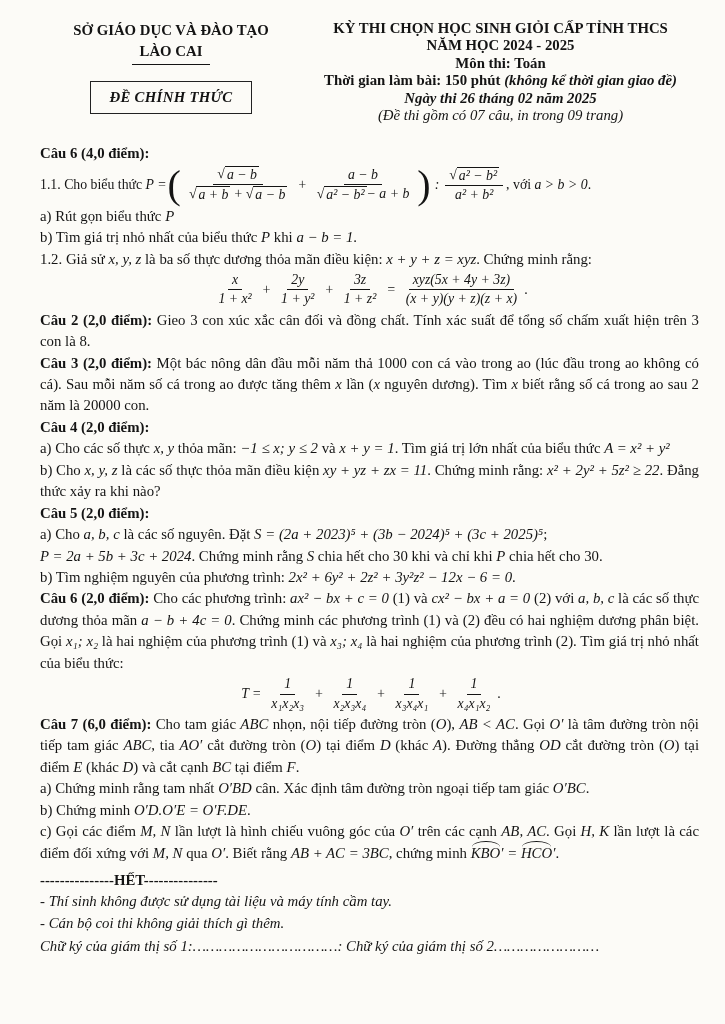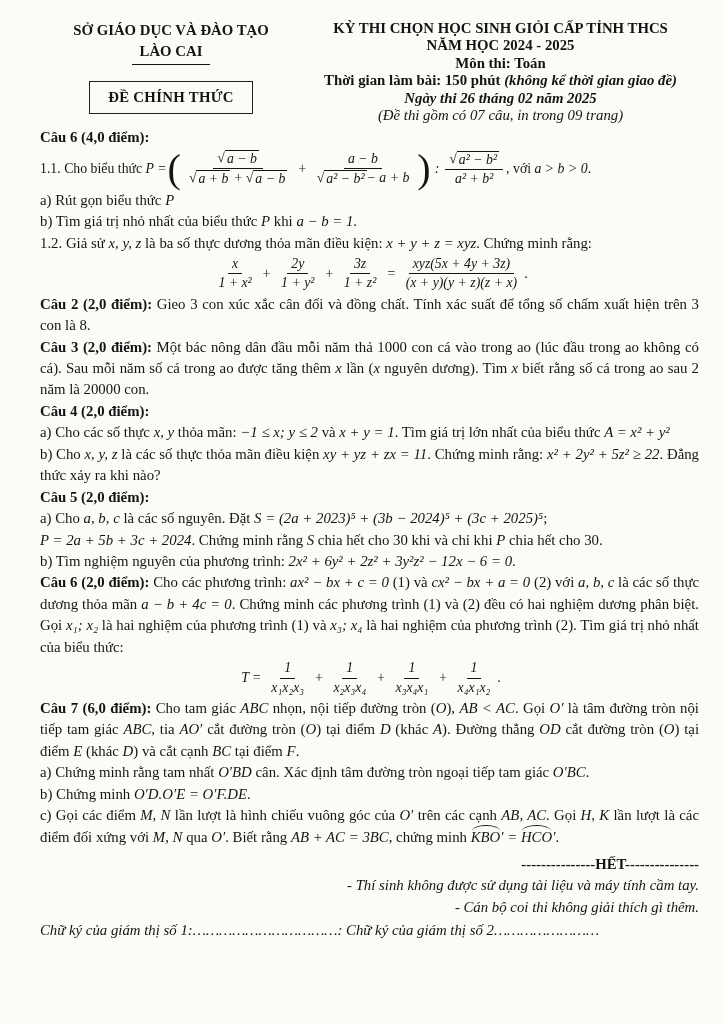--- a/index.html
+++ b/index.html
@@ -4,25 +4,25 @@
 <style>
   html,body { margin:0; padding:0; background:#e9e8e4; }
   .page {
     position:relative; width:725px; height:1024px; margin:0 auto;
     background:#fcfbf7; color:#141414; box-sizing:border-box;
     padding:20px 26px 0 40px; overflow:hidden;
     font-family:"Liberation Serif","DejaVu Serif",serif;
     font-size:14.8px; line-height:1.45;
   }
   
-  .hdr { display:flex; margin-bottom:2px; }
+  .hdr { display:flex; margin-bottom:18px; }
   .hdr-left { width:262px; text-align:center; font-weight:700; }
   .hl2 { display:inline-block; border-bottom:1.6px solid #141414; padding:0 8px 1px; }
   .badge { display:inline-block; border:1.8px solid #222; padding:5px 18px; margin-top:16px;
-           font-weight:700; letter-spacing:.3px; }
+           font-weight:700; letter-spacing:.3px;font-style:italic; }
   .hdr-right { flex:1; text-align:center; line-height:1.18; }
   .hr1 { font-weight:700; }
   .hr-date { font-weight:700; font-style:italic; }
   .hr-note { font-style:italic; }
   
   .para { margin:0; text-align:justify; }
   .qhead { font-weight:700; text-align:left; }
   .s-n { font-style:normal; }
   .s-m, .s-i { font-style:italic; }
   .s-b { font-weight:700; }
@@ -38,22 +38,22 @@
           font-style:italic; line-height:1.18; }
   .frac > .fn { border-bottom:1.2px solid #141414; padding:0 4px 1px; display:inline-flex;
                 justify-content:center; align-items:flex-end; }
   .frac > .fd { padding:1px 4px 0; display:inline-flex; justify-content:center; }
   .sqrt { display:inline-flex; white-space:nowrap; align-items:flex-start; }
   .rsym { font-style:normal; }
   .rbody { border-top:1.2px solid #141414; padding:0 2px; }
   .op { margin:0 3px; font-style:italic; }
   .bigp { font-size:290%; font-weight:300; line-height:.85; margin:0 1px; font-style:normal; }
   
-  .fhet { text-align:right; font-weight:600; margin-top:6px; }
-  .fnote { text-align:right; font-style:italic; }
+  .fhet { text-align:left; font-weight:600; margin-top:6px; }
+  .fnote { text-align:left; font-style:italic; }
   .fsig { font-style:italic; margin-top:2px; }
 </style>
 </head>
 <body>
 
 <div class="page">
 
   <header class="hdr">
     <div class="hdr-left">
       <div>SỞ GIÁO DỤC VÀ ĐÀO TẠO</div>

